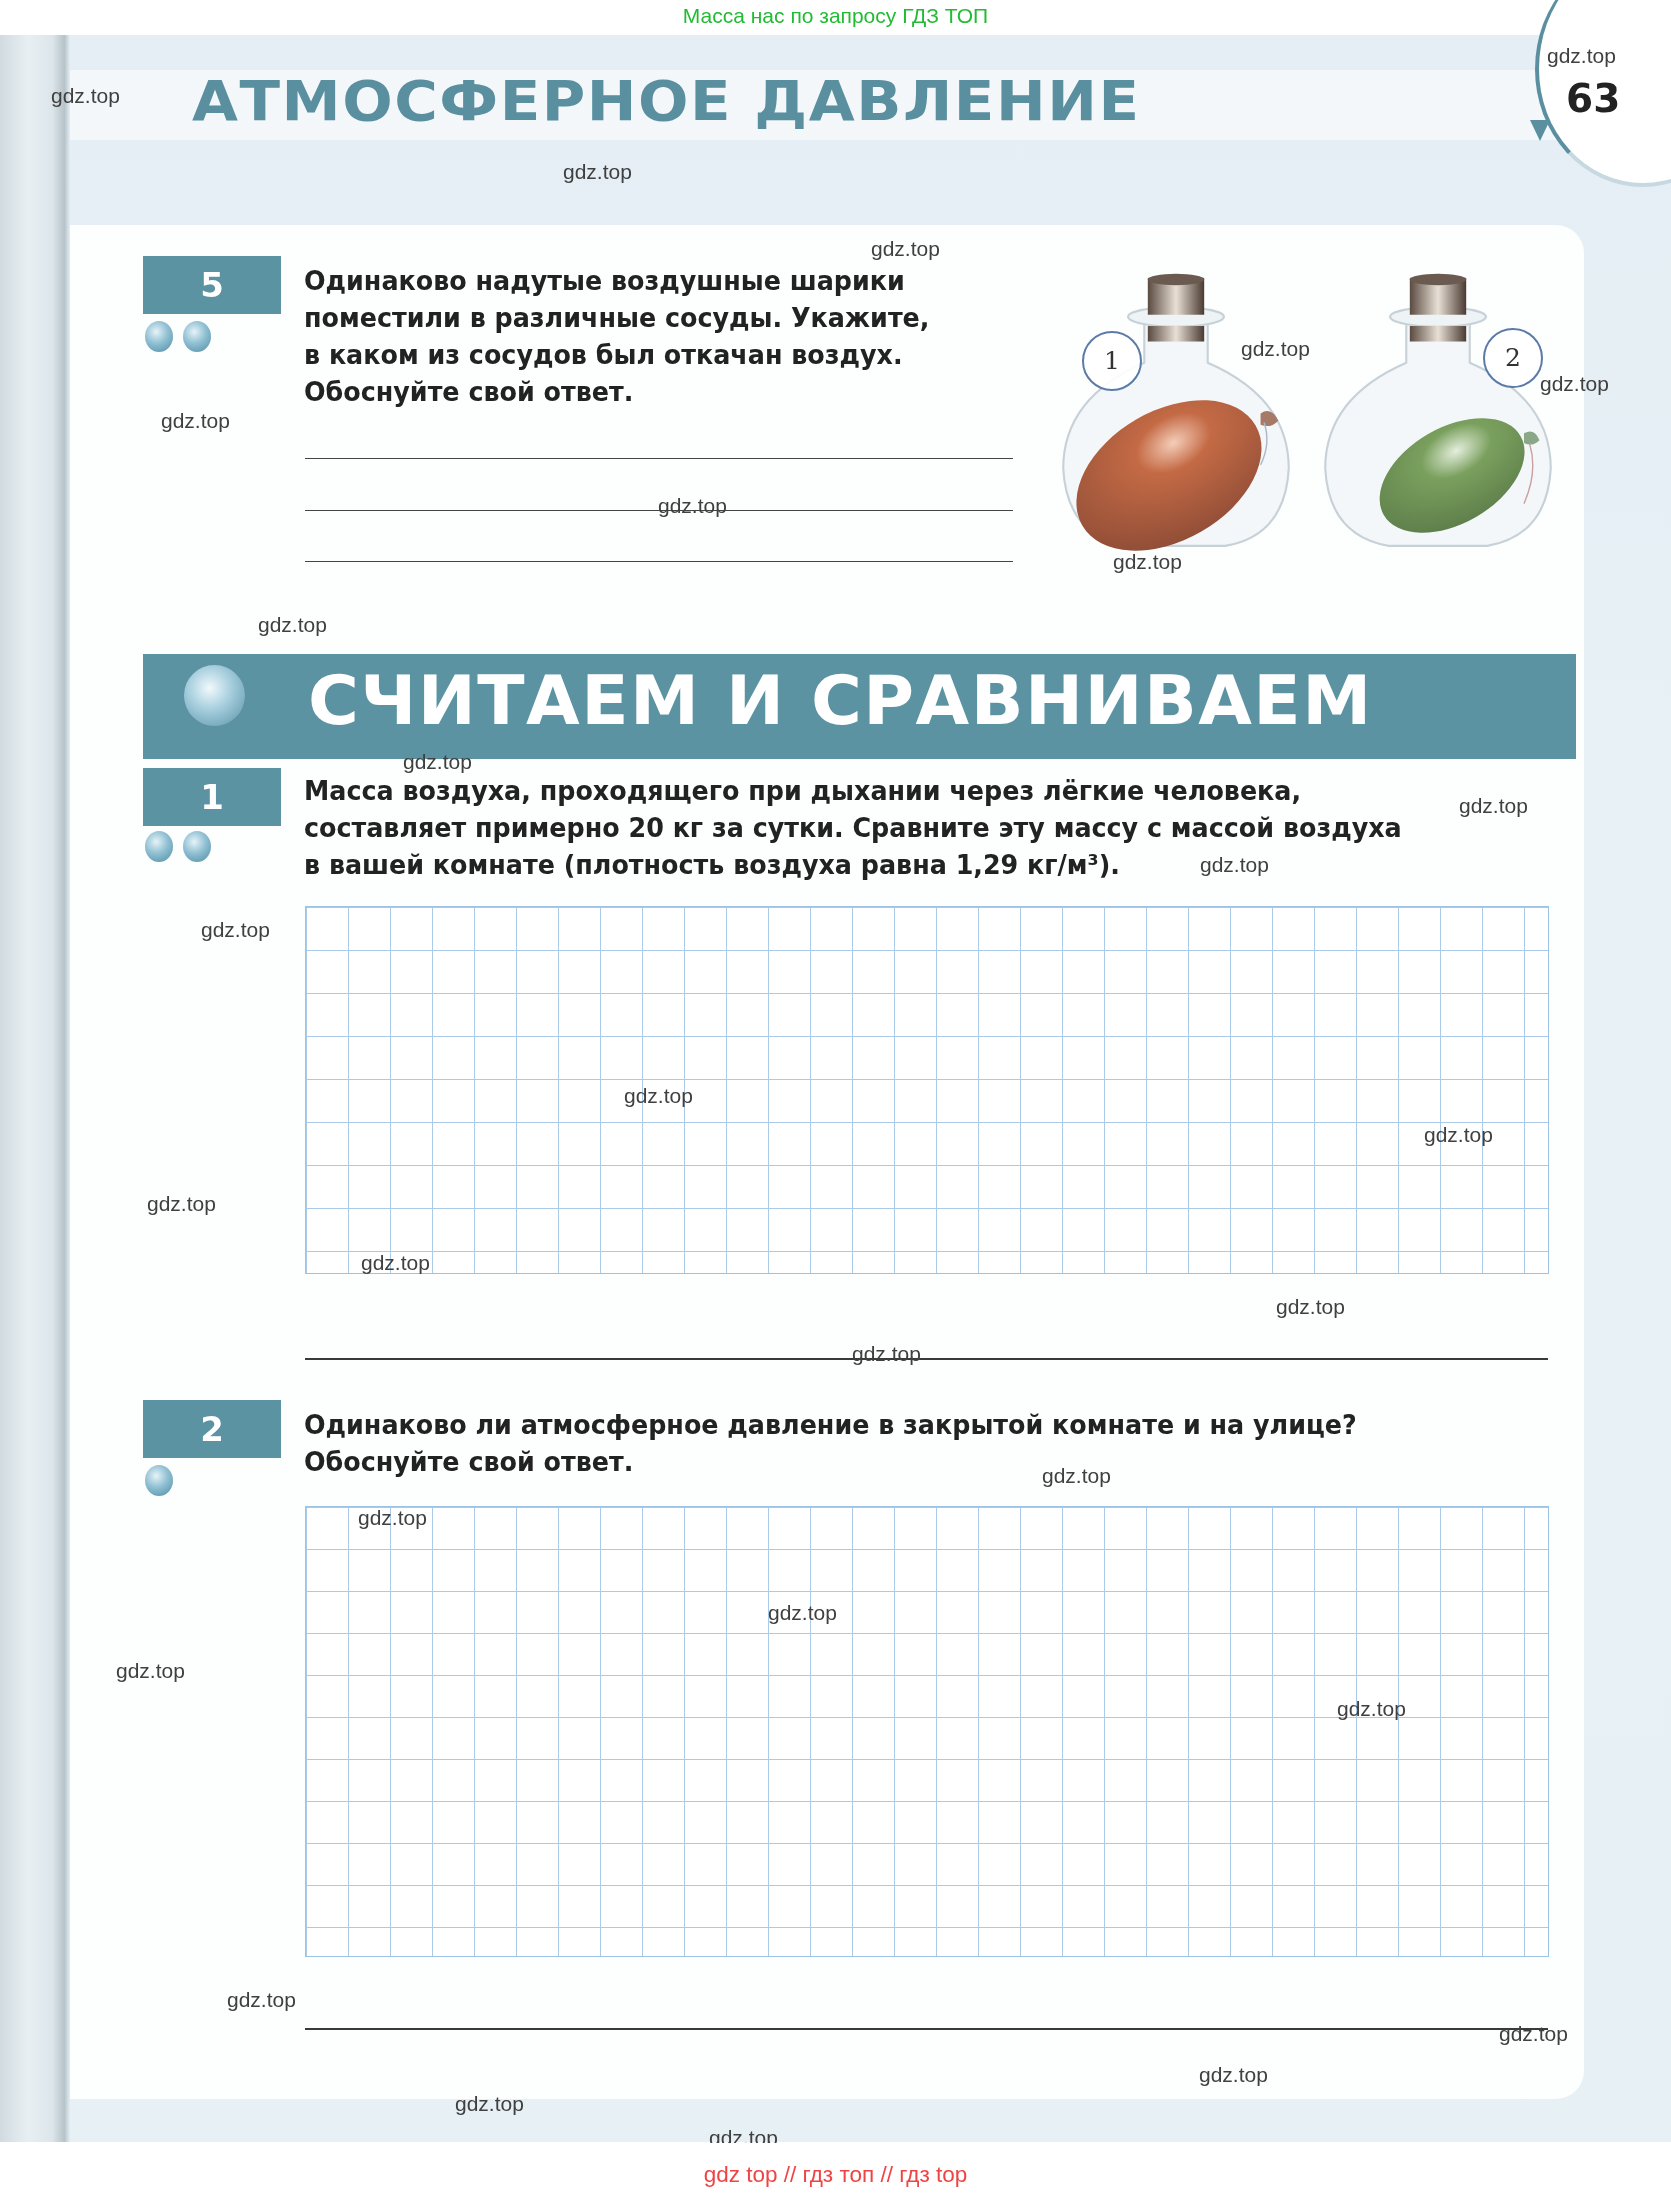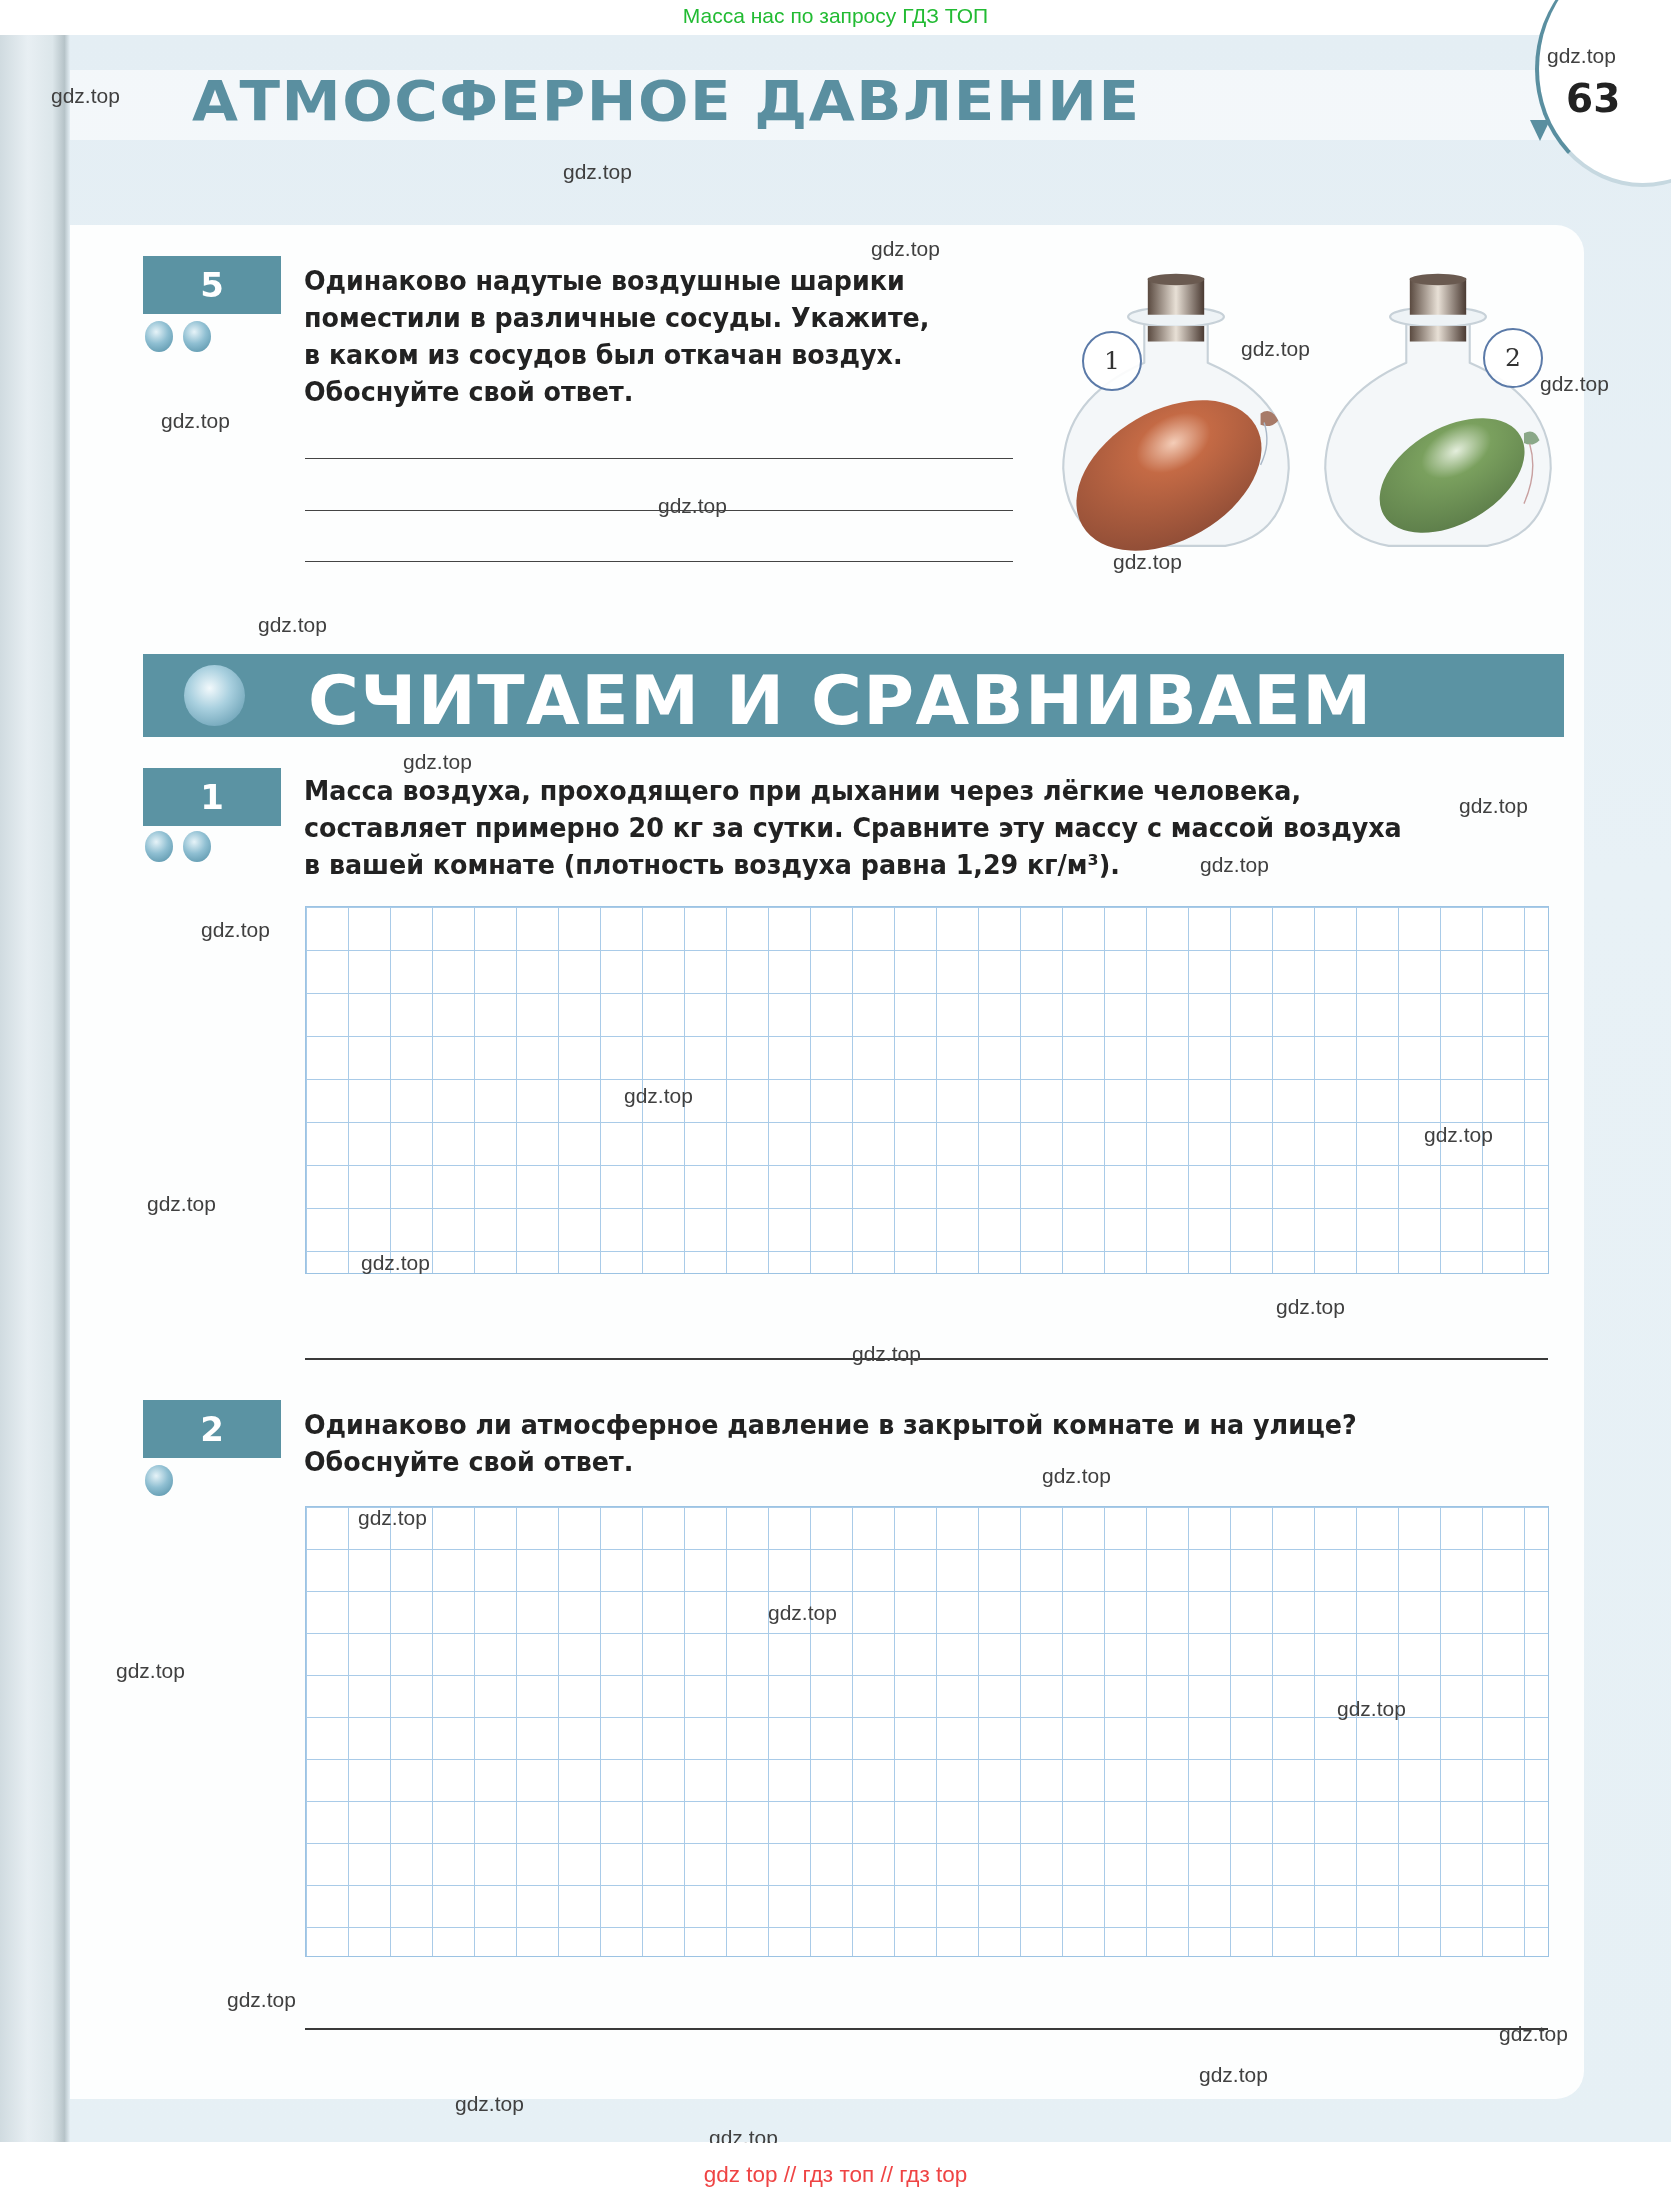--- a/index.html
+++ b/index.html
@@ -59,22 +59,23 @@
     background:radial-gradient(circle at 40% 35%, #e6f3f8 0%, #8fbfd2 45%, #4f8ca3 100%);
   }
   .task-text {
     position:absolute; font-family:"DejaVu Sans", sans-serif; font-weight:bold;
     font-size:27px; line-height:37px; color:#222;
     transform:scaleX(0.94); transform-origin:left;
   }
   .answer-line { position:absolute; height:1.4px; background:#444; }
   .answer-line.thick { height:2.1px; background:#3a3a3a; }
   .section-banner {
-    position:absolute; left:143px; top:654px; width:1421px; height:83px;
+    position:absolute; left:143px; top:654px; width:1421px; height:105px;
     background:#5b93a3;
+    padding-left:12px;
   }
   .section-ball {
     position:absolute; left:41px; top:11.3px; width:61px; height:61px; border-radius:50%;
     background:radial-gradient(circle at 42% 38%, #f2f9fc 0%, #a9d0df 40%, #5590a6 100%);
   }
   .section-title {
     position:absolute; left:165px; top:7px; font-weight:bold; font-size:68px; color:#ffffff;
     letter-spacing:1.4px; transform:scaleX(1.02); transform-origin:left;
   }
   .grid {

